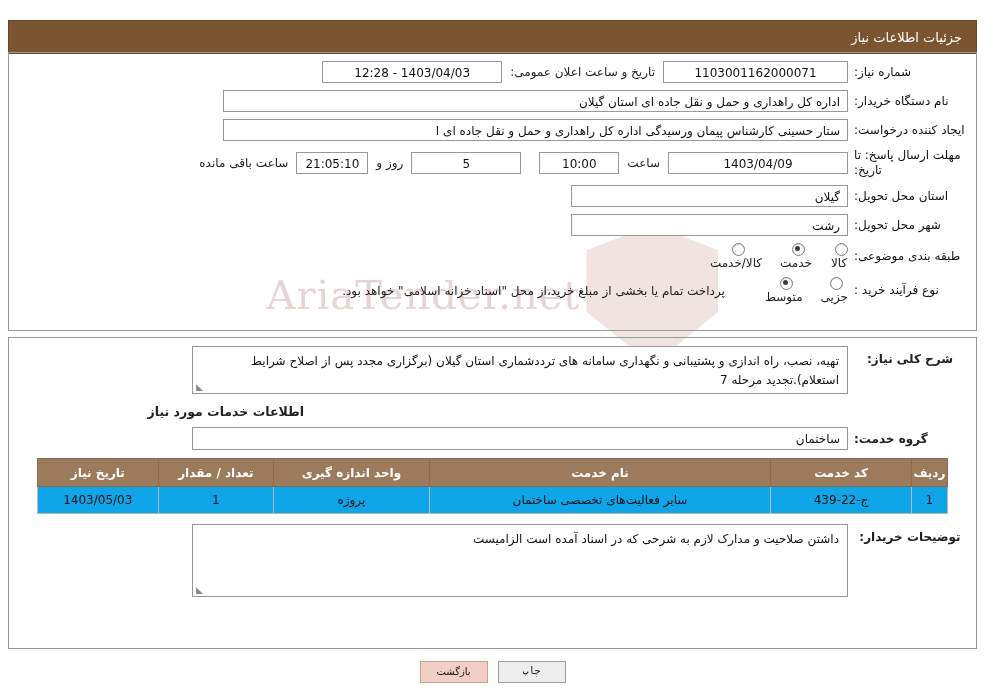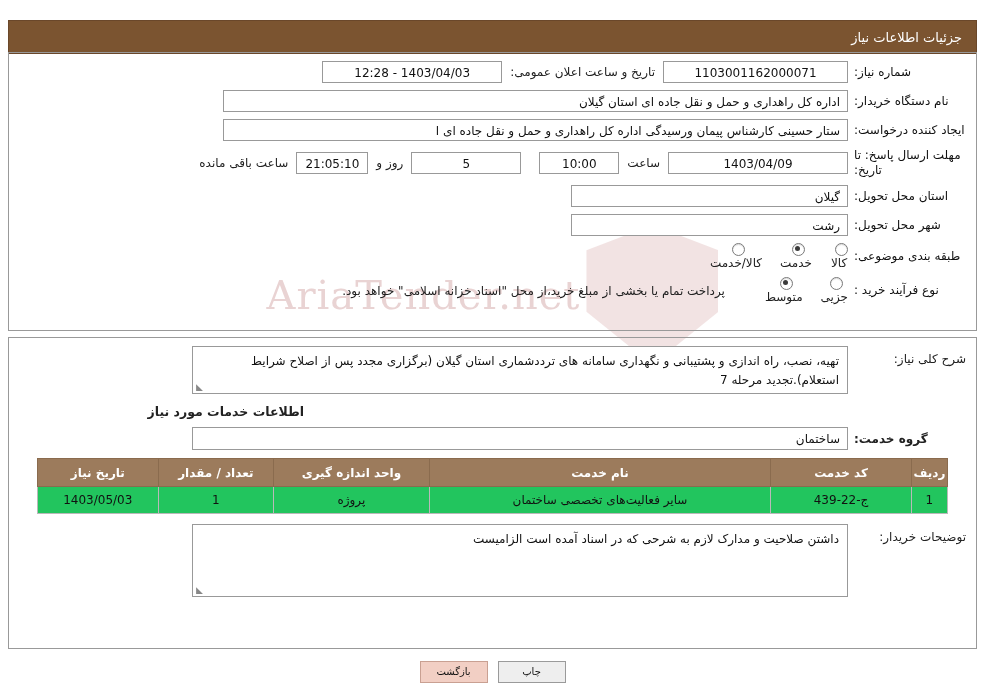--- a/index.html
+++ b/index.html
@@ -164,23 +164,23 @@
     box-sizing: border-box;
     padding: 8px 10px;
     z-index: 1;
   }
   .desc-row {
     display: flex;
     align-items: flex-start;
   }
   .desc-lbl {
     width: 112px;
-    text-align: right;
+    text-align: center;
     padding-left: 6px;
-    font-weight: normal;
+    font-weight: bold;
     font-size: 12px;
     flex: none;
     padding-top: 6px;
   }
   .textarea {
     background: #fff;
     border: 1px solid #999;
     box-sizing: border-box;
     font-size: 12px;
     padding: 5px 8px;
@@ -229,21 +229,21 @@
   table.grid th {
     background: #9c7b5c;
     color: #fff;
     font-weight: bold;
     border: 1px solid #8a6b4e;
     height: 25px;
     text-align: center;
     font-size: 12px;
   }
   table.grid td {
-    background: #22c55e;
+    background: #0ea5e9;
     border: 1px solid #b9b9b9;
     height: 24px;
     text-align: center;
     color: #111;
     font-size: 12px;
   }
   .tbl-wrap {
     padding: 0 18px 0 18px;
   }
   
@@ -263,21 +263,21 @@
     line-height: 20px;
     text-align: center;
     font-size: 10px;
     border: 1px solid #9a9a9a;
     background: #e8e8e8;
     color: #111;
     cursor: pointer;
     box-sizing: border-box;
     padding: 0 10px;
   }
-  .btn.print { background: #eeeeee; }
+  .btn.print { background: #eeeeee; font-family: Liberation Mono, monospace; }
   .btn.back { background: #f2cfc4; border-color: #c9a092; }
 </style>
 </head>
 <body>
 
 <div class="page">
 
   <div class="watermark">
     <div class="shield"></div>
     <div class="wm-text">AriaTender.net</div>

